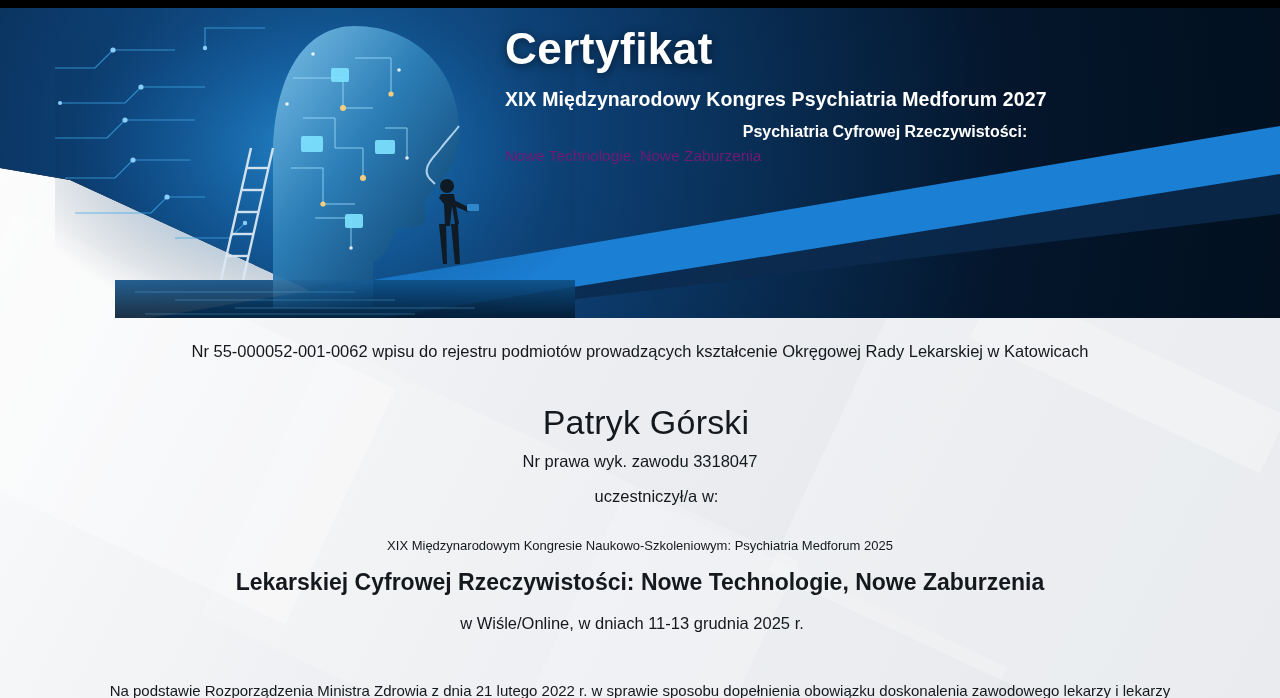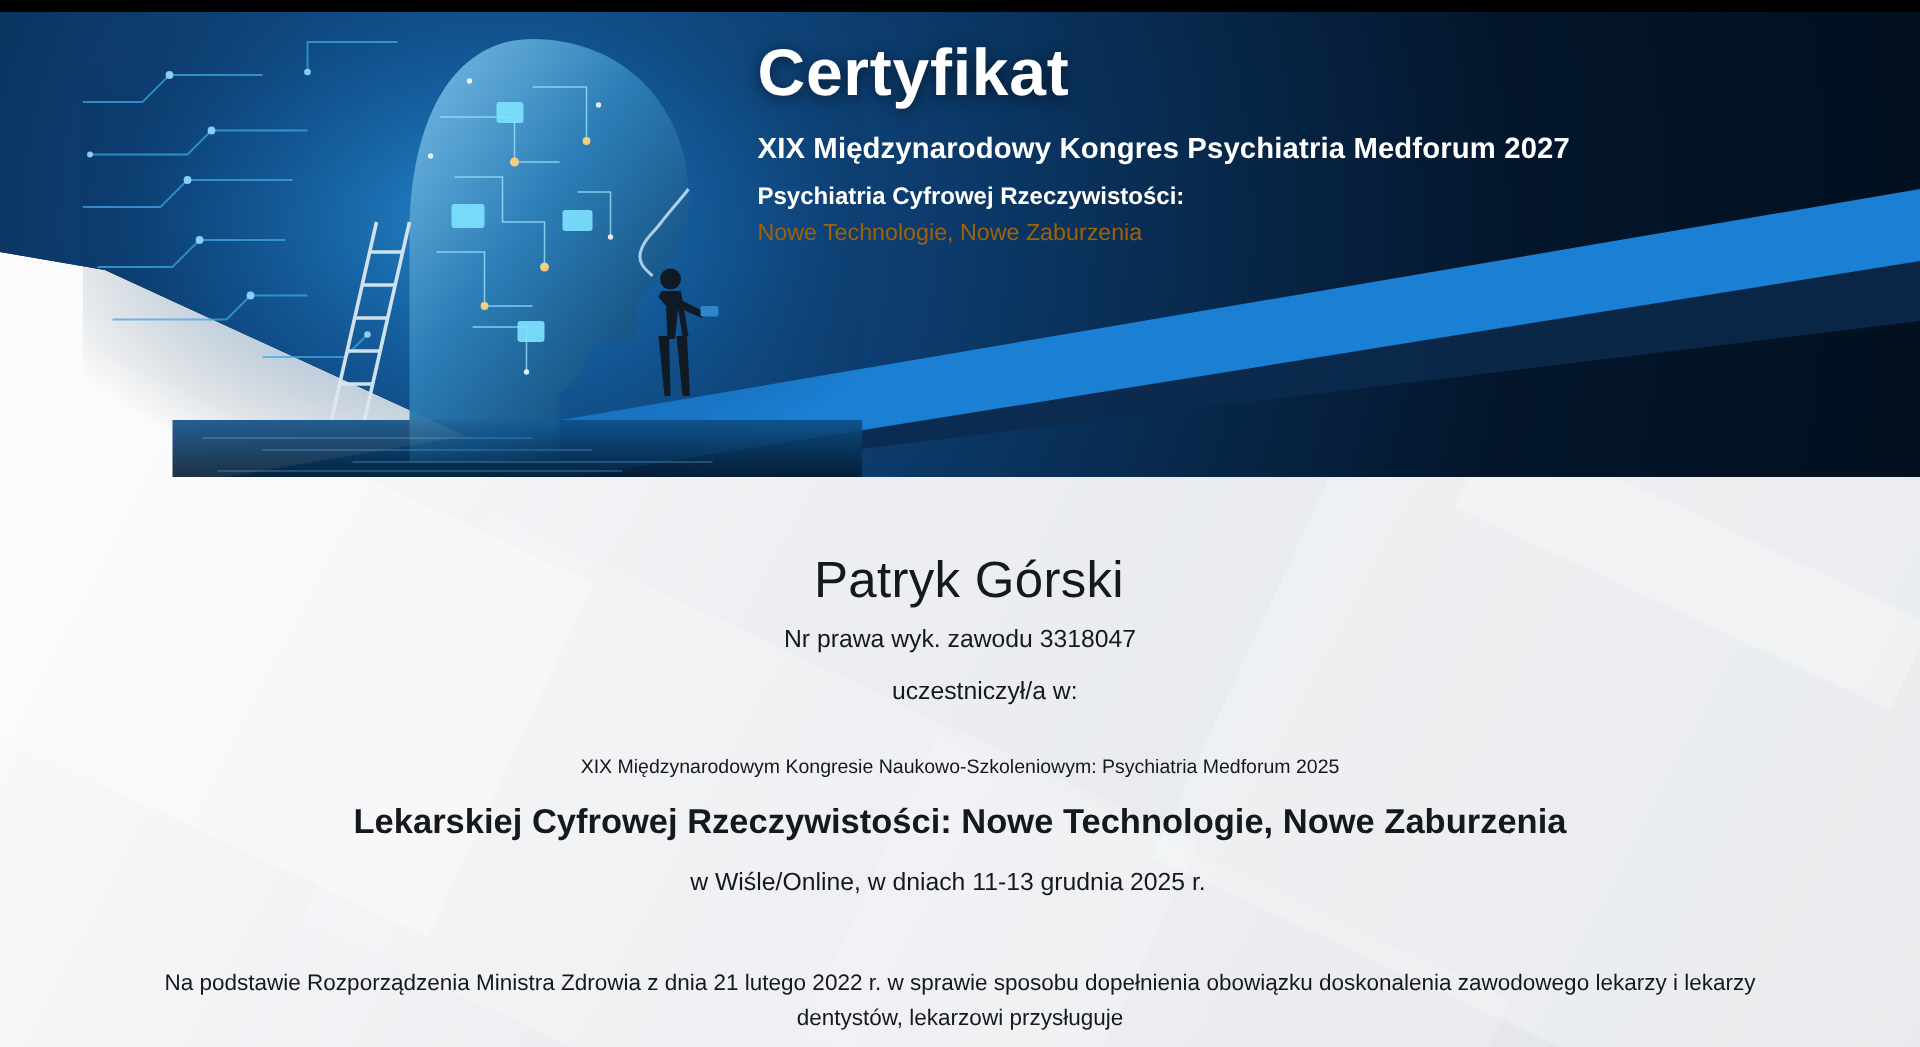--- a/index.html
+++ b/index.html
@@ -102,26 +102,27 @@
   .cert-sub1 {
     font-size: 19.5px;
     font-weight: bold;
     margin: 0 0 4px 0;
     letter-spacing: .1px;
   }
   .cert-sub2 {
     font-size: 16px;
     font-weight: bold;
     margin: 12px 0 6px 0;
+    text-align: center;
   }
   .cert-sub3 {
     font-size: 15.5px;
     font-weight: normal;
     margin: 0;
-    color: #a16207;
+    color: #701a75;
   }
 
   
   .body-content {
     position: absolute;
     left: 0;
     top: 318px;
     width: 1280px;
     text-align: center;
     color: #15181c;
@@ -302,20 +303,21 @@
 
     <div class="header-text">
       <h1 class="cert-title">Certyfikat</h1>
       <p class="cert-sub1">XIX Międzynarodowy Kongres Psychiatria Medforum 2027</p>
       <p class="cert-sub2">Psychiatria Cyfrowej Rzeczywistości:</p>
       <p class="cert-sub3">Nowe Technologie, Nowe Zaburzenia</p>
     </div>
   </div>
 
   <div class="body-content">
+    <p class="registry-line">Nr 55-000052-001-0062 wpisu do rejestru podmiotów prowadzących kształcenie Okręgowej Rady Lekarskiej w Katowicach</p>
     <p class="person-name">Patryk Górski</p>
     <p class="license-line">Nr prawa wyk. zawodu 3318047</p>
     <p class="participated-line">uczestniczył/a w:</p>
     <p class="event-line">XIX Międzynarodowym Kongresie Naukowo-Szkoleniowym: Psychiatria Medforum 2025</p>
     <p class="event-theme">Lekarskiej Cyfrowej Rzeczywistości: Nowe Technologie, Nowe Zaburzenia</p>
     <p class="event-place">w Wiśle/Online, w dniach 11-13 grudnia 2025 r.</p>
     <p class="legal-block"><span>Na podstawie Rozporządzenia Ministra Zdrowia z dnia 21 lutego 2022 r. w sprawie sposobu dopełnienia obowiązku doskonalenia zawodowego lekarzy i lekarzy dentystów, lekarzowi przysługuje </span></p>
   </div>
 
 </div>

